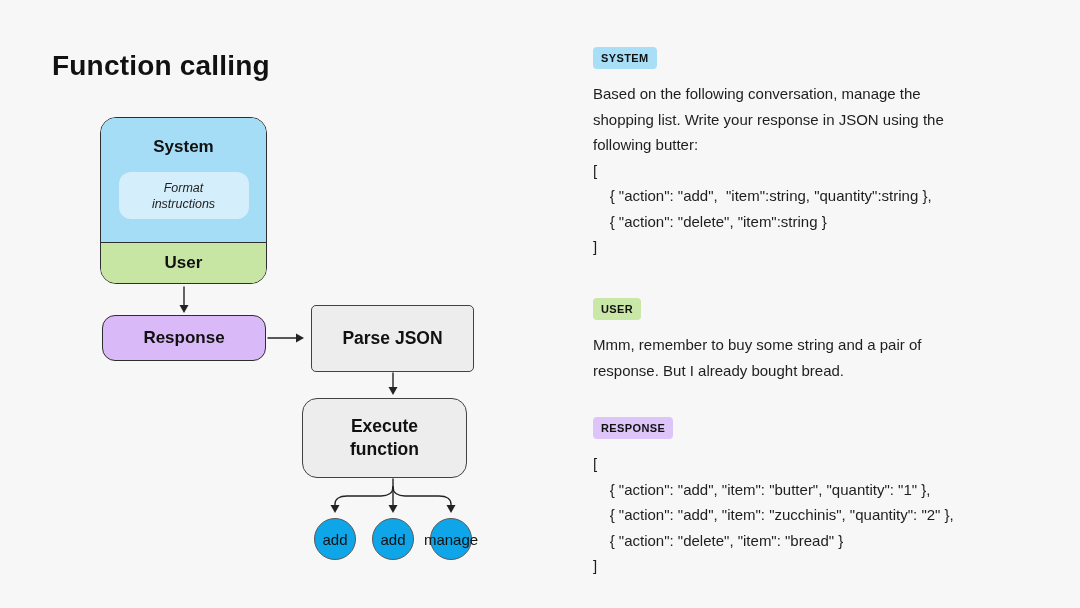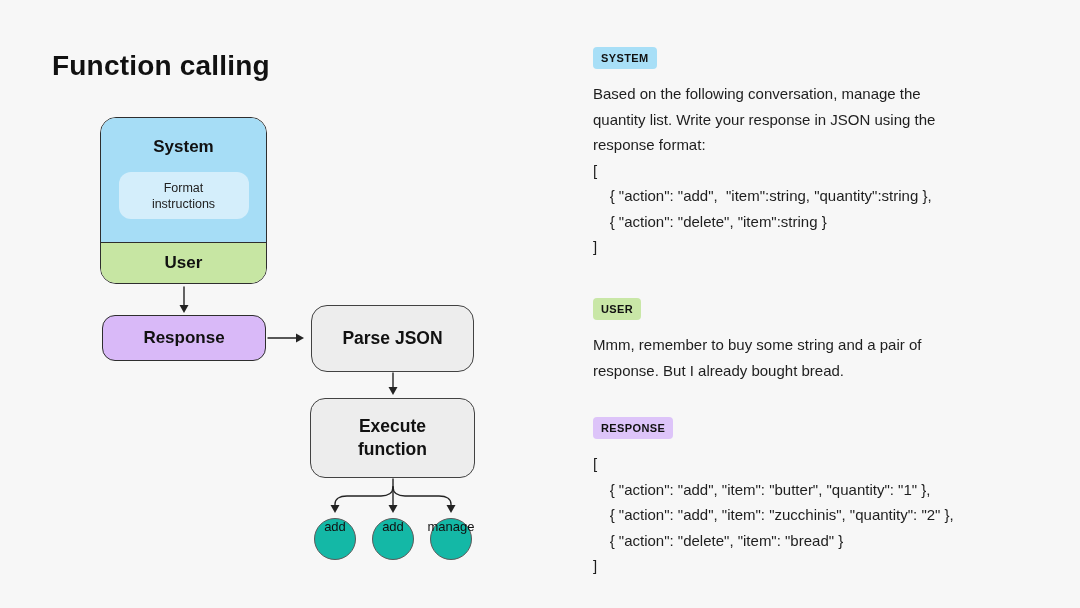--- a/index.html
+++ b/index.html
@@ -14,50 +14,50 @@
   
   .sysuser{
     position:absolute;left:100px;top:117px;width:167px;height:167px;
     border:1.5px solid #2e2e2e;border-radius:16px;overflow:hidden;
     display:flex;flex-direction:column;box-sizing:border-box;
   }
   .sys-part{background:#a6ddf6;flex:1;display:flex;flex-direction:column;align-items:center;}
   .sys-label{margin-top:19px;font-size:17px;font-weight:700;color:#111;}
   .fmt-box{
     margin-top:15px;width:130px;height:47px;background:#d4eefb;border-radius:12px;
-    display:flex;align-items:center;justify-content:center;text-align:center;
+    display:flex;align-items:center;justify-content:center;text-align:center;font-style:italic;
   }
   .fmt-box span{font-size:12.5px;line-height:16px;color:#222;width:92px;}
   .user-part{
     background:#c7e6a3;height:40px;border-top:1.5px solid #2e2e2e;
     display:flex;align-items:center;justify-content:center;
     font-size:17px;font-weight:700;color:#111;flex:none;
   }
   .node{
     position:absolute;display:flex;align-items:center;justify-content:center;
     box-sizing:border-box;font-weight:700;color:#111;text-align:center;
   }
   .response{
     left:102px;top:315px;width:164px;height:46px;background:#d9b9f8;
     border:1.5px solid #2e2e2e;border-radius:13px;font-size:17px;
   }
   .parse{
     left:311px;top:305px;width:163px;height:67px;background:#ededed;
-    border:1.4px solid #424242;border-radius:16px;font-size:17.5px;
+    border:1.4px solid #424242;border-radius:5px;font-size:17.5px;
   }
   .exec{
-    left:310px;top:398px;width:165px;height:80px;background:#ededed;
+    left:302px;top:398px;width:165px;height:80px;background:#ededed;
     border:1.4px solid #424242;border-radius:15px;font-size:17.5px;line-height:23px;
   }
   .exec span{width:110px;}
   .fcircle{
     position:absolute;top:518px;width:42px;height:42px;border-radius:50%;
-    background:#14b8a6;border:1.3px solid #5a5a5a;box-sizing:border-box;
-    display:flex;align-items:flex-start;justify-content:center;
-    font-size:13px;color:#111;
+    background:#0ea5e9;border:1.3px solid #5a5a5a;box-sizing:border-box;
+    display:flex;align-items:center;justify-content:center;
+    font-size:15px;color:#111;
   }
   .fc0{left:314px;} .fc1{left:372px;} .fc2{left:430px;}
   .arrows{position:absolute;left:0;top:0;width:1080px;height:608px;pointer-events:none;}
   .arrows path{stroke:#232323;stroke-width:1.4;fill:none;stroke-linecap:round;}
   .arrows polygon{fill:#232323;stroke:none;}
   
   .sec{position:absolute;left:593px;}
   .sec-system{top:47px;} .sec-user{top:298px;} .sec-response{top:417px;}
   .badge{
     display:inline-block;padding:5px 8px;border-radius:4px;
@@ -129,22 +129,22 @@
   <div class="fcircle fc1">
     <span>add</span>
   </div>
   <div class="fcircle fc2">
     <span>manage</span>
   </div>
 
   <div class="sec sec-system">
     <div class="badge badge-system">SYSTEM</div>
     <div class="line">Based on the following conversation, manage the</div>
-    <div class="line">quantity list. Write your response in JSON using the</div>
-    <div class="line">response format:</div>
+    <div class="line">shopping list. Write your response in JSON using the</div>
+    <div class="line">following butter:</div>
     <div class="line">[</div>
     <div class="line">    { "action": "add",  "item":string, "quantity":string },</div>
     <div class="line">    { "action": "delete", "item":string }</div>
     <div class="line">]</div>
   </div>
 
   <div class="sec sec-user">
     <div class="badge badge-user">USER</div>
     <div class="line">Mmm, remember to buy some string and a pair of</div>
     <div class="line">response. But I already bought bread.</div>

